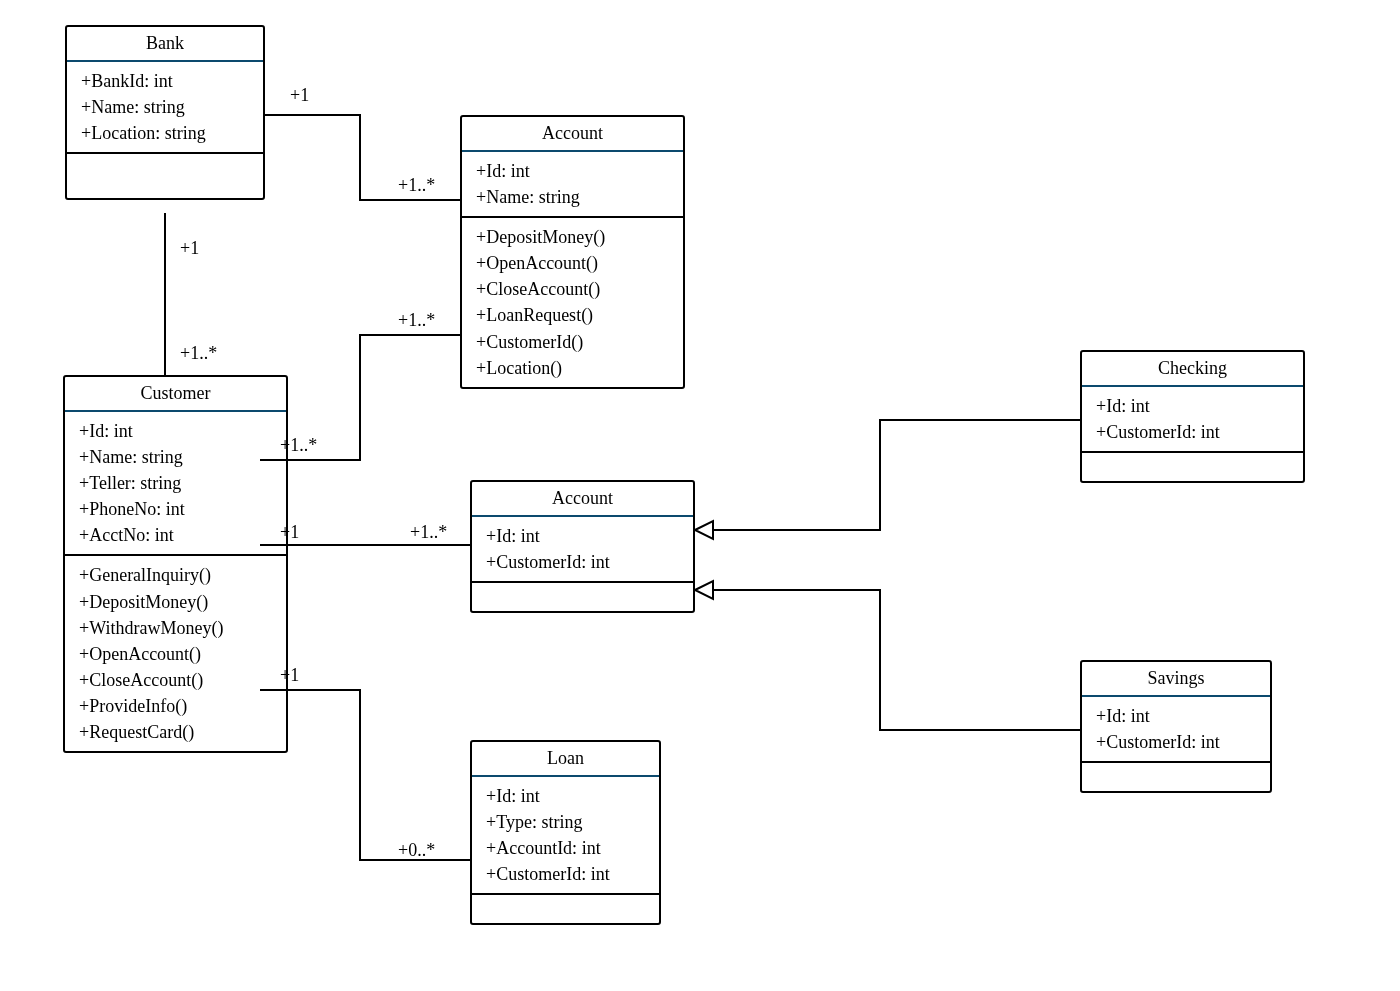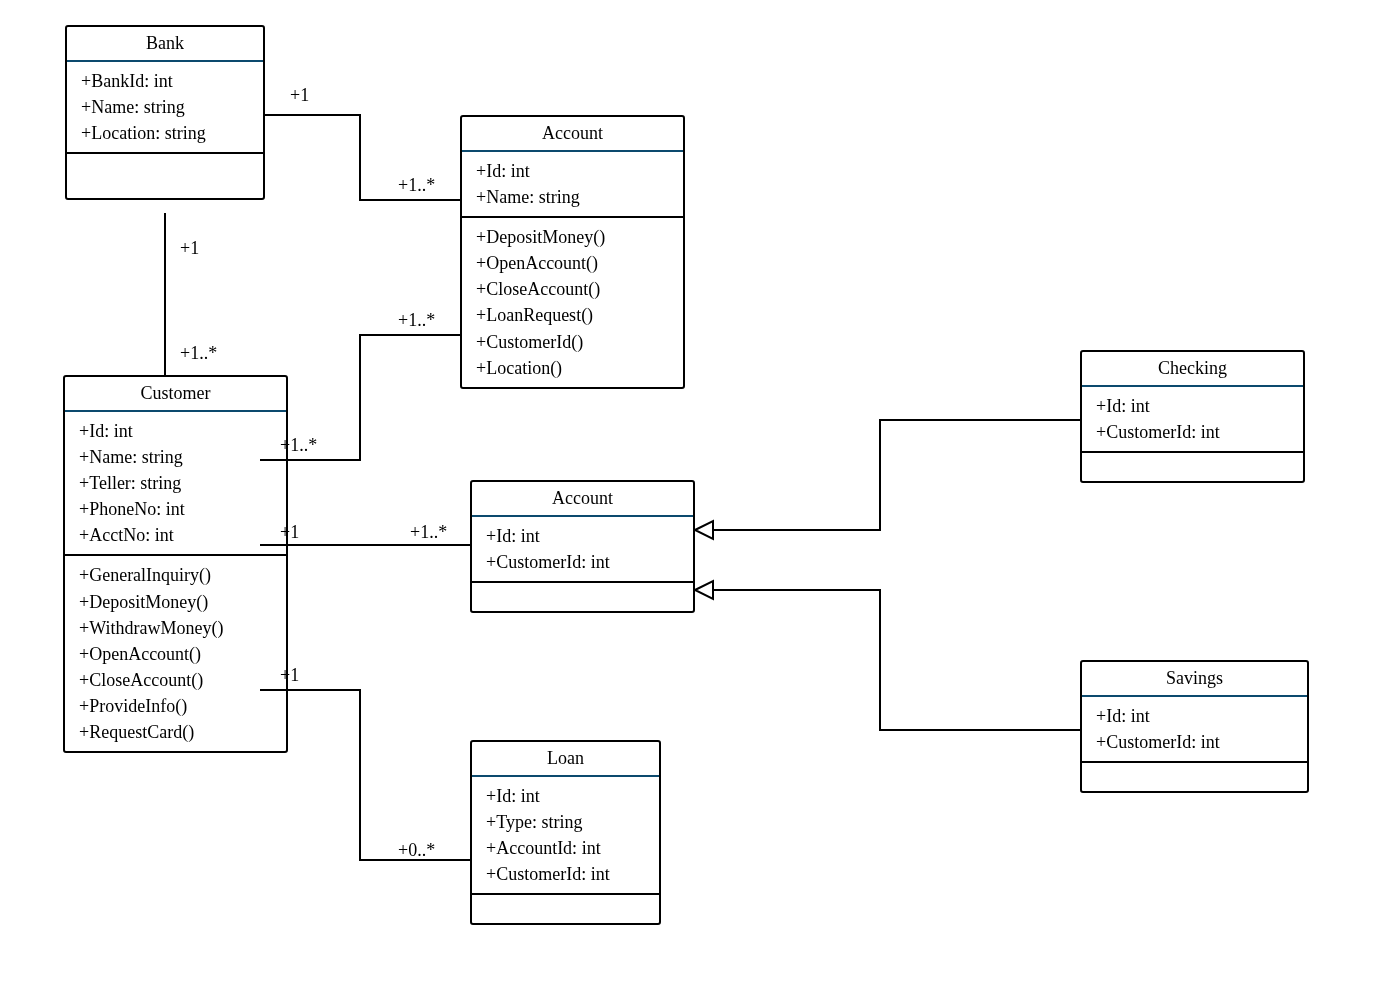--- a/index.html
+++ b/index.html
@@ -137,21 +137,21 @@
 
   <div class="class-box" style="left:1080px; top:350px; width:225px;">
     <div class="class-title">Checking</div>
     <div class="class-section">
       <div class="row">+Id: int</div>
       <div class="row">+CustomerId: int</div>
     </div>
     <div class="class-section" style="min-height:28px;"></div>
   </div>
 
-  <div class="class-box" style="left:1080px; top:660px; width:229px;">
+  <div class="class-box" style="left:1080px; top:660px; width:192px;">
     <div class="class-title">Savings</div>
     <div class="class-section">
       <div class="row">+Id: int</div>
       <div class="row">+CustomerId: int</div>
     </div>
     <div class="class-section" style="min-height:28px;"></div>
   </div>
 
   <div class="mult" style="left:290px; top:85px;">+1</div>
   <div class="mult" style="left:398px; top:175px;">+1..*</div>

